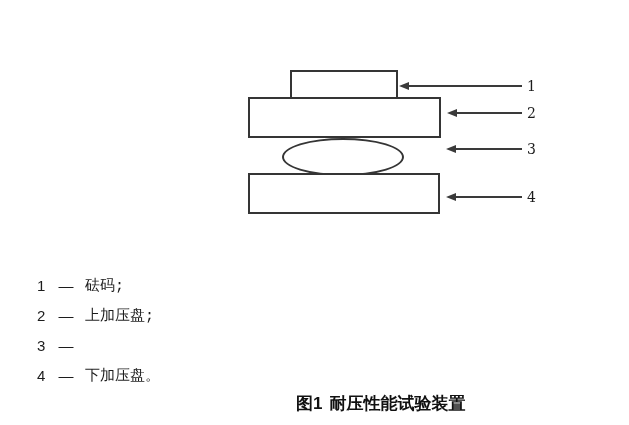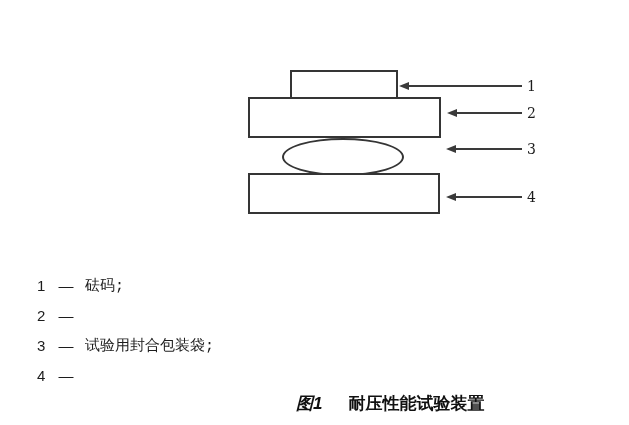--- a/index.html
+++ b/index.html
@@ -88,21 +88,21 @@
   
   .caption {
     position: absolute;
     left: 296px;
     top: 392px;
     font-size: 17px;
     font-weight: bold;
     color: #111111;
     white-space: nowrap;
   }
-  .caption-number { margin-right: 26px; font-style: italic; }
+  .caption-number { margin-right: 7px; }
 </style>
 </head>
 <body>
 
 <div id="canvas">
 
   <div>
     <div class="rect weight-block"></div>
     <div class="rect upper-plate"></div>
     <div class="bag-ellipse"></div>
@@ -127,29 +127,30 @@
 
   <div class="legend">
     <div class="legend-item">
       <span class="legend-num">1</span>
       <span class="legend-dash">—</span>
       <span class="legend-label">砝码;</span>
     </div>
     <div class="legend-item">
       <span class="legend-num">2</span>
       <span class="legend-dash">—</span>
+      <span class="legend-label">上加压盘;</span>
     </div>
     <div class="legend-item">
       <span class="legend-num">3</span>
       <span class="legend-dash">—</span>
-      <span class="legend-label">试验用封合包装袋;</span>
     </div>
     <div class="legend-item">
       <span class="legend-num">4</span>
       <span class="legend-dash">—</span>
+      <span class="legend-label">下加压盘。</span>
     </div>
   </div>
 
   <div class="caption">
     <span class="caption-number">图1</span><span>耐压性能试验装置</span>
   </div>
 
 </div>
 
 </body></html>

